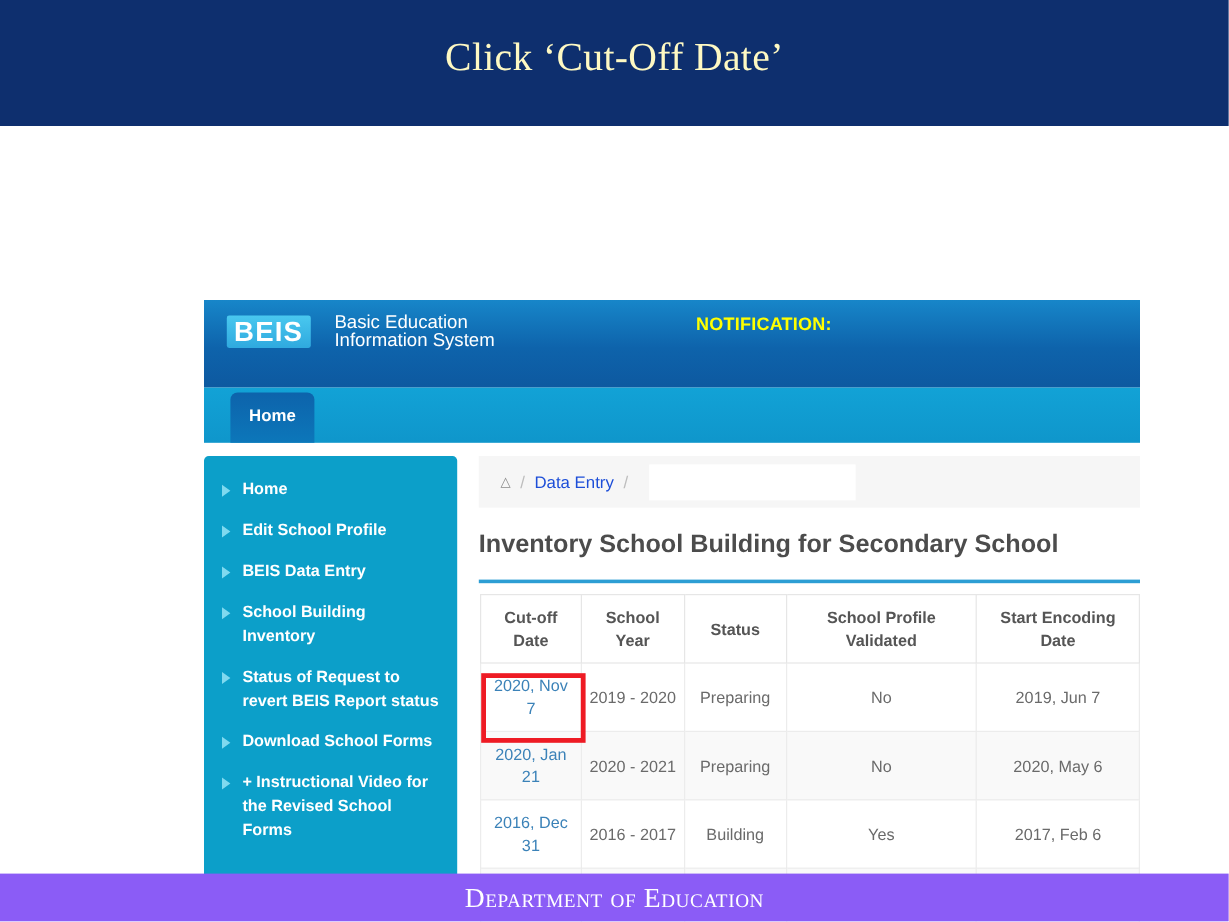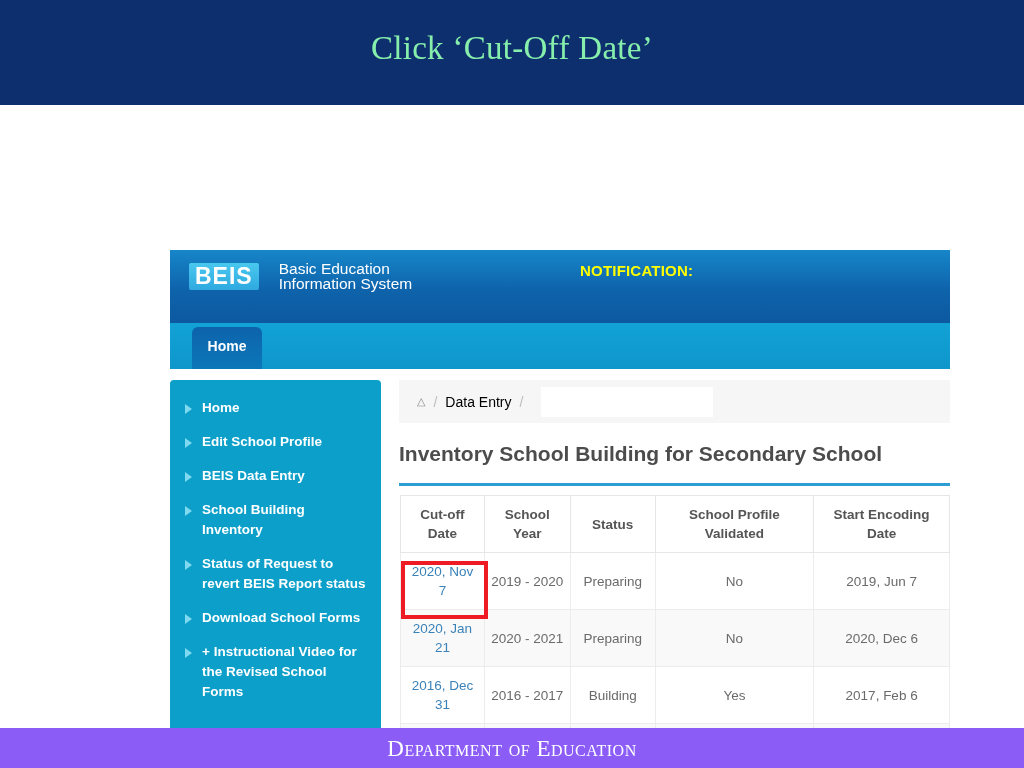--- a/index.html
+++ b/index.html
@@ -21,21 +21,21 @@
     position: absolute;
     left: 0; top: 0;
     width: 1024px; height: 105px;
     background: #0e2f6e;
   }
   .slide-title {
     position: absolute;
     left: 0; top: 30px;
     width: 1024px;
     text-align: center;
-    color: #86efac;
+    color: #fef9c3;
     font-family: "Liberation Serif", serif;
     font-size: 33px;
     letter-spacing: 0.3px;
   }
 
   
   .slide-body {
     position: absolute;
     left: 0; top: 105px;
     width: 1024px; height: 615px;
@@ -173,21 +173,21 @@
     left: 0; top: 0;
     width: 551px; height: 43px;
     background: #f6f6f6;
     display: flex;
     align-items: center;
     padding-left: 18px;
     font-size: 14px;
   }
   .bc-home-icon { color: #8a8a8a; font-size: 11px; }
   .bc-sep { color: #bdbdbd; margin: 0 8px; }
-  .bc-link { color: #000000; }
+  .bc-link { color: #1d4ed8; }
   .bc-box {
     width: 172px; height: 30px;
     background: #ffffff;
     margin-left: 10px;
   }
 
   .page-title {
     position: absolute;
     left: 0; top: 62px;
     color: #4c4c4c;
@@ -331,21 +331,21 @@
             <td>2019 - 2020</td>
             <td>Preparing</td>
             <td>No</td>
             <td>2019, Jun 7</td>
           </tr>
           <tr>
             <td class="date-link"><a href="#">2020, Jan 21</a></td>
             <td>2020 - 2021</td>
             <td>Preparing</td>
             <td>No</td>
-            <td>2020, Dec 6</td>
+            <td>2020, May 6</td>
           </tr>
           <tr>
             <td class="date-link"><a href="#">2016, Dec 31</a></td>
             <td>2016 - 2017</td>
             <td>Building</td>
             <td>Yes</td>
             <td>2017, Feb 6</td>
           </tr>
           <tr>
             <td class="date-link"><a href="#">2014, Nov 30</a></td>

